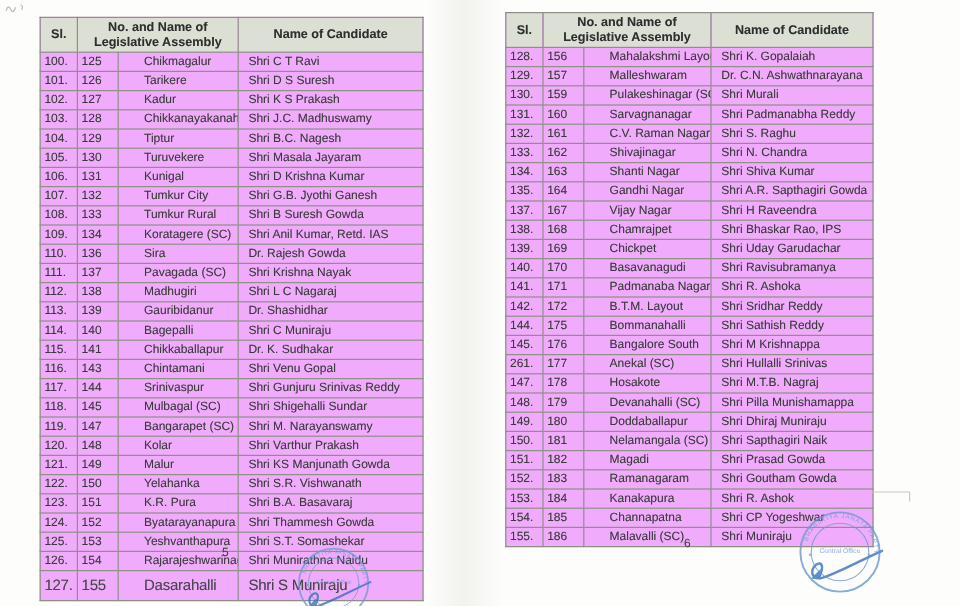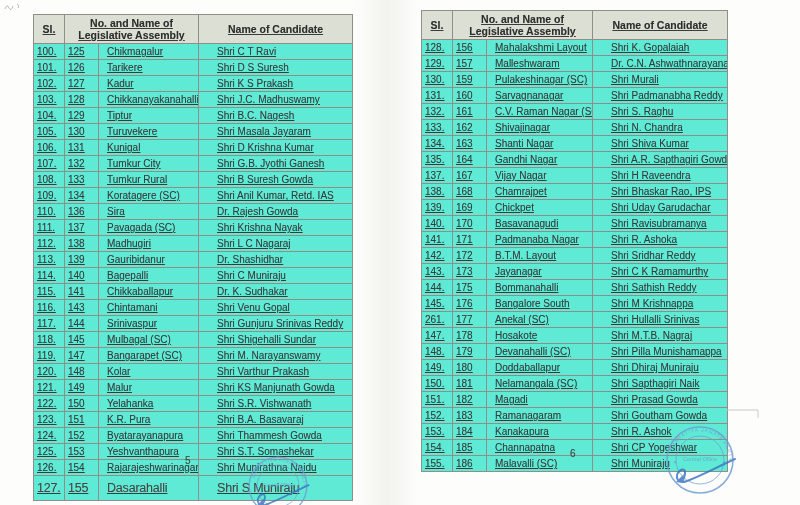--- a/index.html
+++ b/index.html
@@ -9,42 +9,41 @@
     font-family:"Liberation Sans","DejaVu Sans",sans-serif;
     color:#3b3b3b;
   }
   .page-gap{
     position:absolute;top:0;left:356px;width:62px;height:505px;
     background:linear-gradient(90deg,rgba(230,230,226,0.0),rgba(228,228,222,0.45),rgba(230,230,226,0.0));
     pointer-events:none;
   }
   table.clist{
     position:absolute;border-collapse:collapse;table-layout:fixed;
-    background:#5eead4;
-    text-decoration:underline;
+    background:#f0abfc;
   }
   #left-table{left:33px;top:14px;width:320px;}
   #right-table{left:421px;top:10px;width:307px;}
   .clist th,.clist td{
     border:1px solid #8f8f88;
     font-size:10px;line-height:11px;
     padding:1px 3px;
     overflow:hidden;white-space:nowrap;
     text-shadow:0 0 0.5px rgba(60,60,60,0.35);
   }
   .clist th{
     background:#dcdfd3;
     font-weight:bold;font-size:10.5px;line-height:12px;
     height:26px;text-align:center;color:#2e2e2e;
   }
   .clist td{height:13px;}
   .clist td.c-sl{text-align:left;}
   .clist td.c-no{}
-  .clist td.c-asm{padding-left:8px;}
-  .clist td.c-cand{padding-left:18px;}
+  .clist td.c-asm{padding-left:21px;}
+  .clist td.c-cand{padding-left:8px;}
   #left-table tr.tall td{
     height:22px;font-size:12.5px;letter-spacing:-0.2px;color:#474747;
     font-weight:400;
   }
   .pageno{
     position:absolute;font-size:10px;color:#444;
     text-shadow:0 0 0.5px rgba(60,60,60,0.3);
   }
   #pageno-left{left:185px;top:455px;}
   #pageno-right{left:570px;top:448px;}
@@ -349,26 +348,20 @@
         <td class="c-asm">Padmanaba Nagar</td>
         <td class="c-cand">Shri R. Ashoka</td>
       </tr>
       <tr>
         <td class="c-sl">142.</td>
         <td class="c-no">172</td>
         <td class="c-asm">B.T.M. Layout</td>
         <td class="c-cand">Shri Sridhar Reddy</td>
       </tr>
       <tr>
-        <td class="c-sl">143.</td>
-        <td class="c-no">173</td>
-        <td class="c-asm">Jayanagar</td>
-        <td class="c-cand">Shri C K Ramamurthy</td>
-      </tr>
-      <tr>
         <td class="c-sl">144.</td>
         <td class="c-no">175</td>
         <td class="c-asm">Bommanahalli</td>
         <td class="c-cand">Shri Sathish Reddy</td>
       </tr>
       <tr>
         <td class="c-sl">145.</td>
         <td class="c-no">176</td>
         <td class="c-asm">Bangalore South</td>
         <td class="c-cand">Shri M Krishnappa</td>

